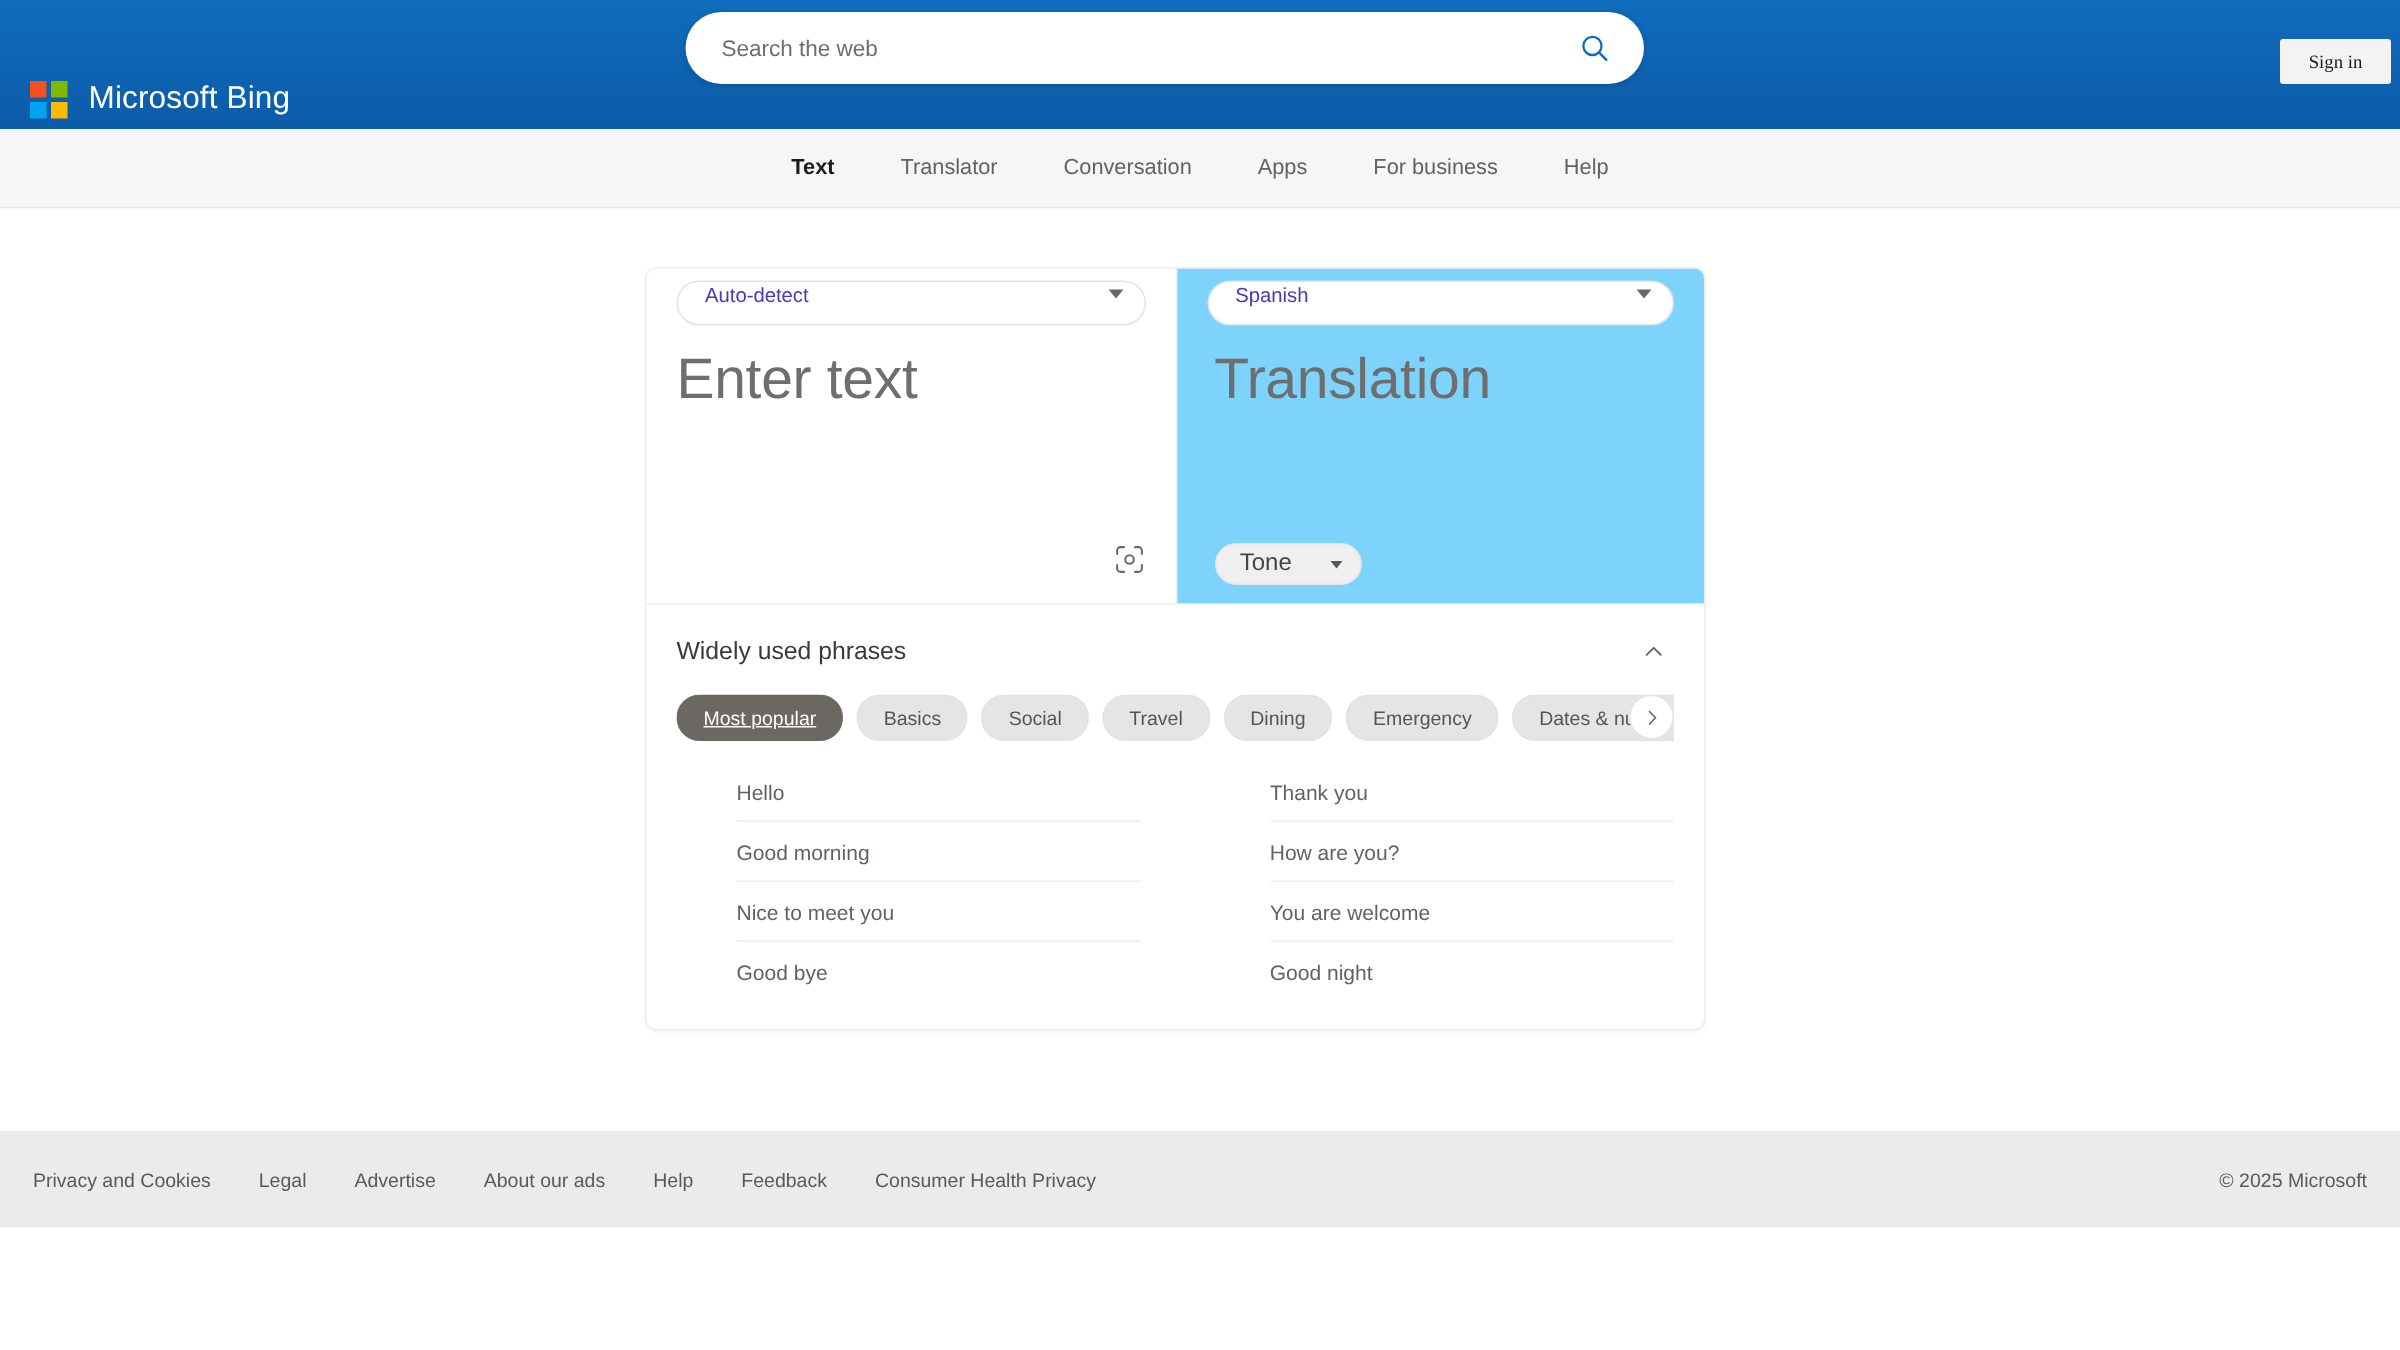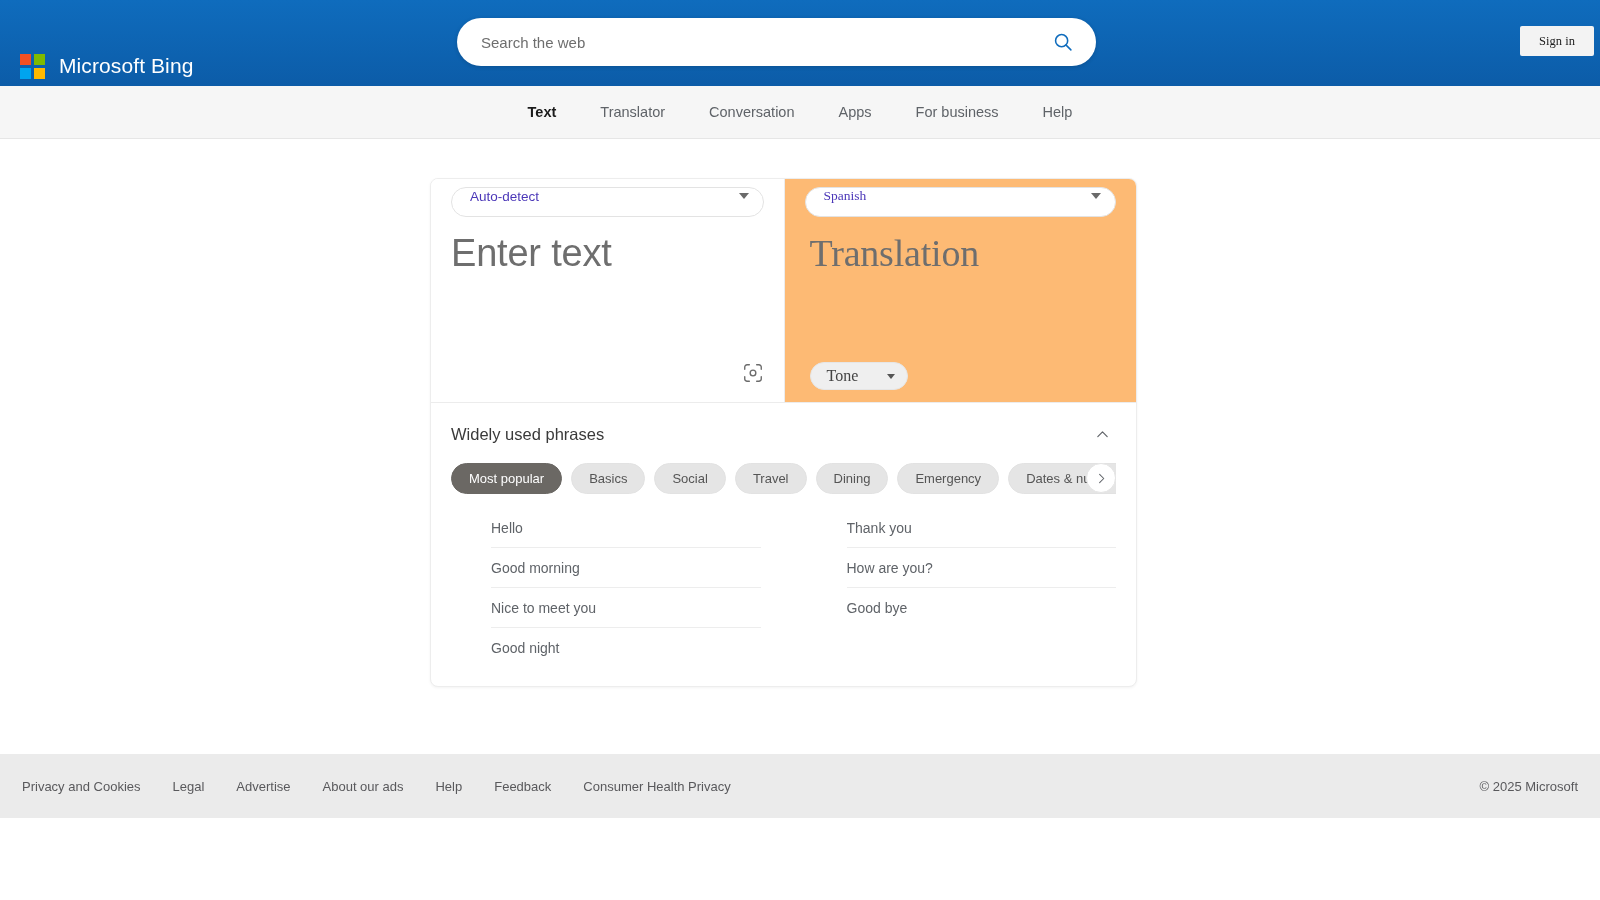--- a/index.html
+++ b/index.html
@@ -40,21 +40,21 @@
   .ms-q4 { background: #ffb900; }
   .brand-name {
     color: #ffffff;
     font-size: 21px;
     letter-spacing: 0.1px;
     white-space: nowrap;
   }
 
   .searchwrap {
     position: absolute;
-    left: 457px; top: 18px;
+    left: 457px; top: 8px;
     width: 639px; height: 48px;
   }
   .searchbox {
     width: 100%; height: 100%;
     background: #ffffff;
     border-radius: 24px;
     display: flex;
     align-items: center;
     padding: 0 18px 0 22px;
     box-shadow: 0 1px 4px rgba(0,0,0,0.16);
@@ -131,21 +131,21 @@
     display: flex;
     height: 224px;
     border-bottom: 1px solid #ececec;
   }
   .pane {
     position: relative;
     width: 50%;
     padding: 0;
   }
   .pane-left { background: #ffffff; }
-  .pane-right { background: #fdba74; border-left: 1px solid #ececec; font-family: Liberation Serif, serif; }
+  .pane-right { background: #7dd3fc; border-left: 1px solid #ececec; }
 
   .lang-row {
     height: 46px;
     display: flex;
     align-items: center;
     padding: 0 20px;
   }
   .lang-select {
     flex: 1;
     height: 30px;
@@ -240,20 +240,21 @@
     font-size: 13px;
     display: flex; align-items: center;
     padding: 0 17px;
     white-space: nowrap;
     cursor: pointer;
   }
   .chip.sel {
     background: #6b6864;
     border-color: #6b6864;
     color: #ffffff;
+    text-decoration: underline;
   }
   .chip-next {
     position: absolute;
     right: 0; top: 0;
     width: 30px; height: 30px;
     border-radius: 50%;
     background: #ffffff;
     border: 1px solid #e4e4e4;
     display: flex; align-items: center; justify-content: center;
     cursor: pointer;
@@ -402,20 +403,21 @@
           </svg>
         </button>
       </div>
 
       <div class="phrase-grid">
         <div class="phrase-item">Hello</div>
         <div class="phrase-item">Thank you</div>
         <div class="phrase-item">Good morning</div>
         <div class="phrase-item">How are you?</div>
         <div class="phrase-item">Nice to meet you</div>
+        <div class="phrase-item">You are welcome</div>
         <div class="phrase-item last">Good bye</div>
         <div class="phrase-item last">Good night</div>
       </div>
     </div>
   </div>
 
   <div class="footer">
     <div class="footer-links">
       <span class="footer-link">Privacy and Cookies</span>
       <span class="footer-link">Legal</span>

